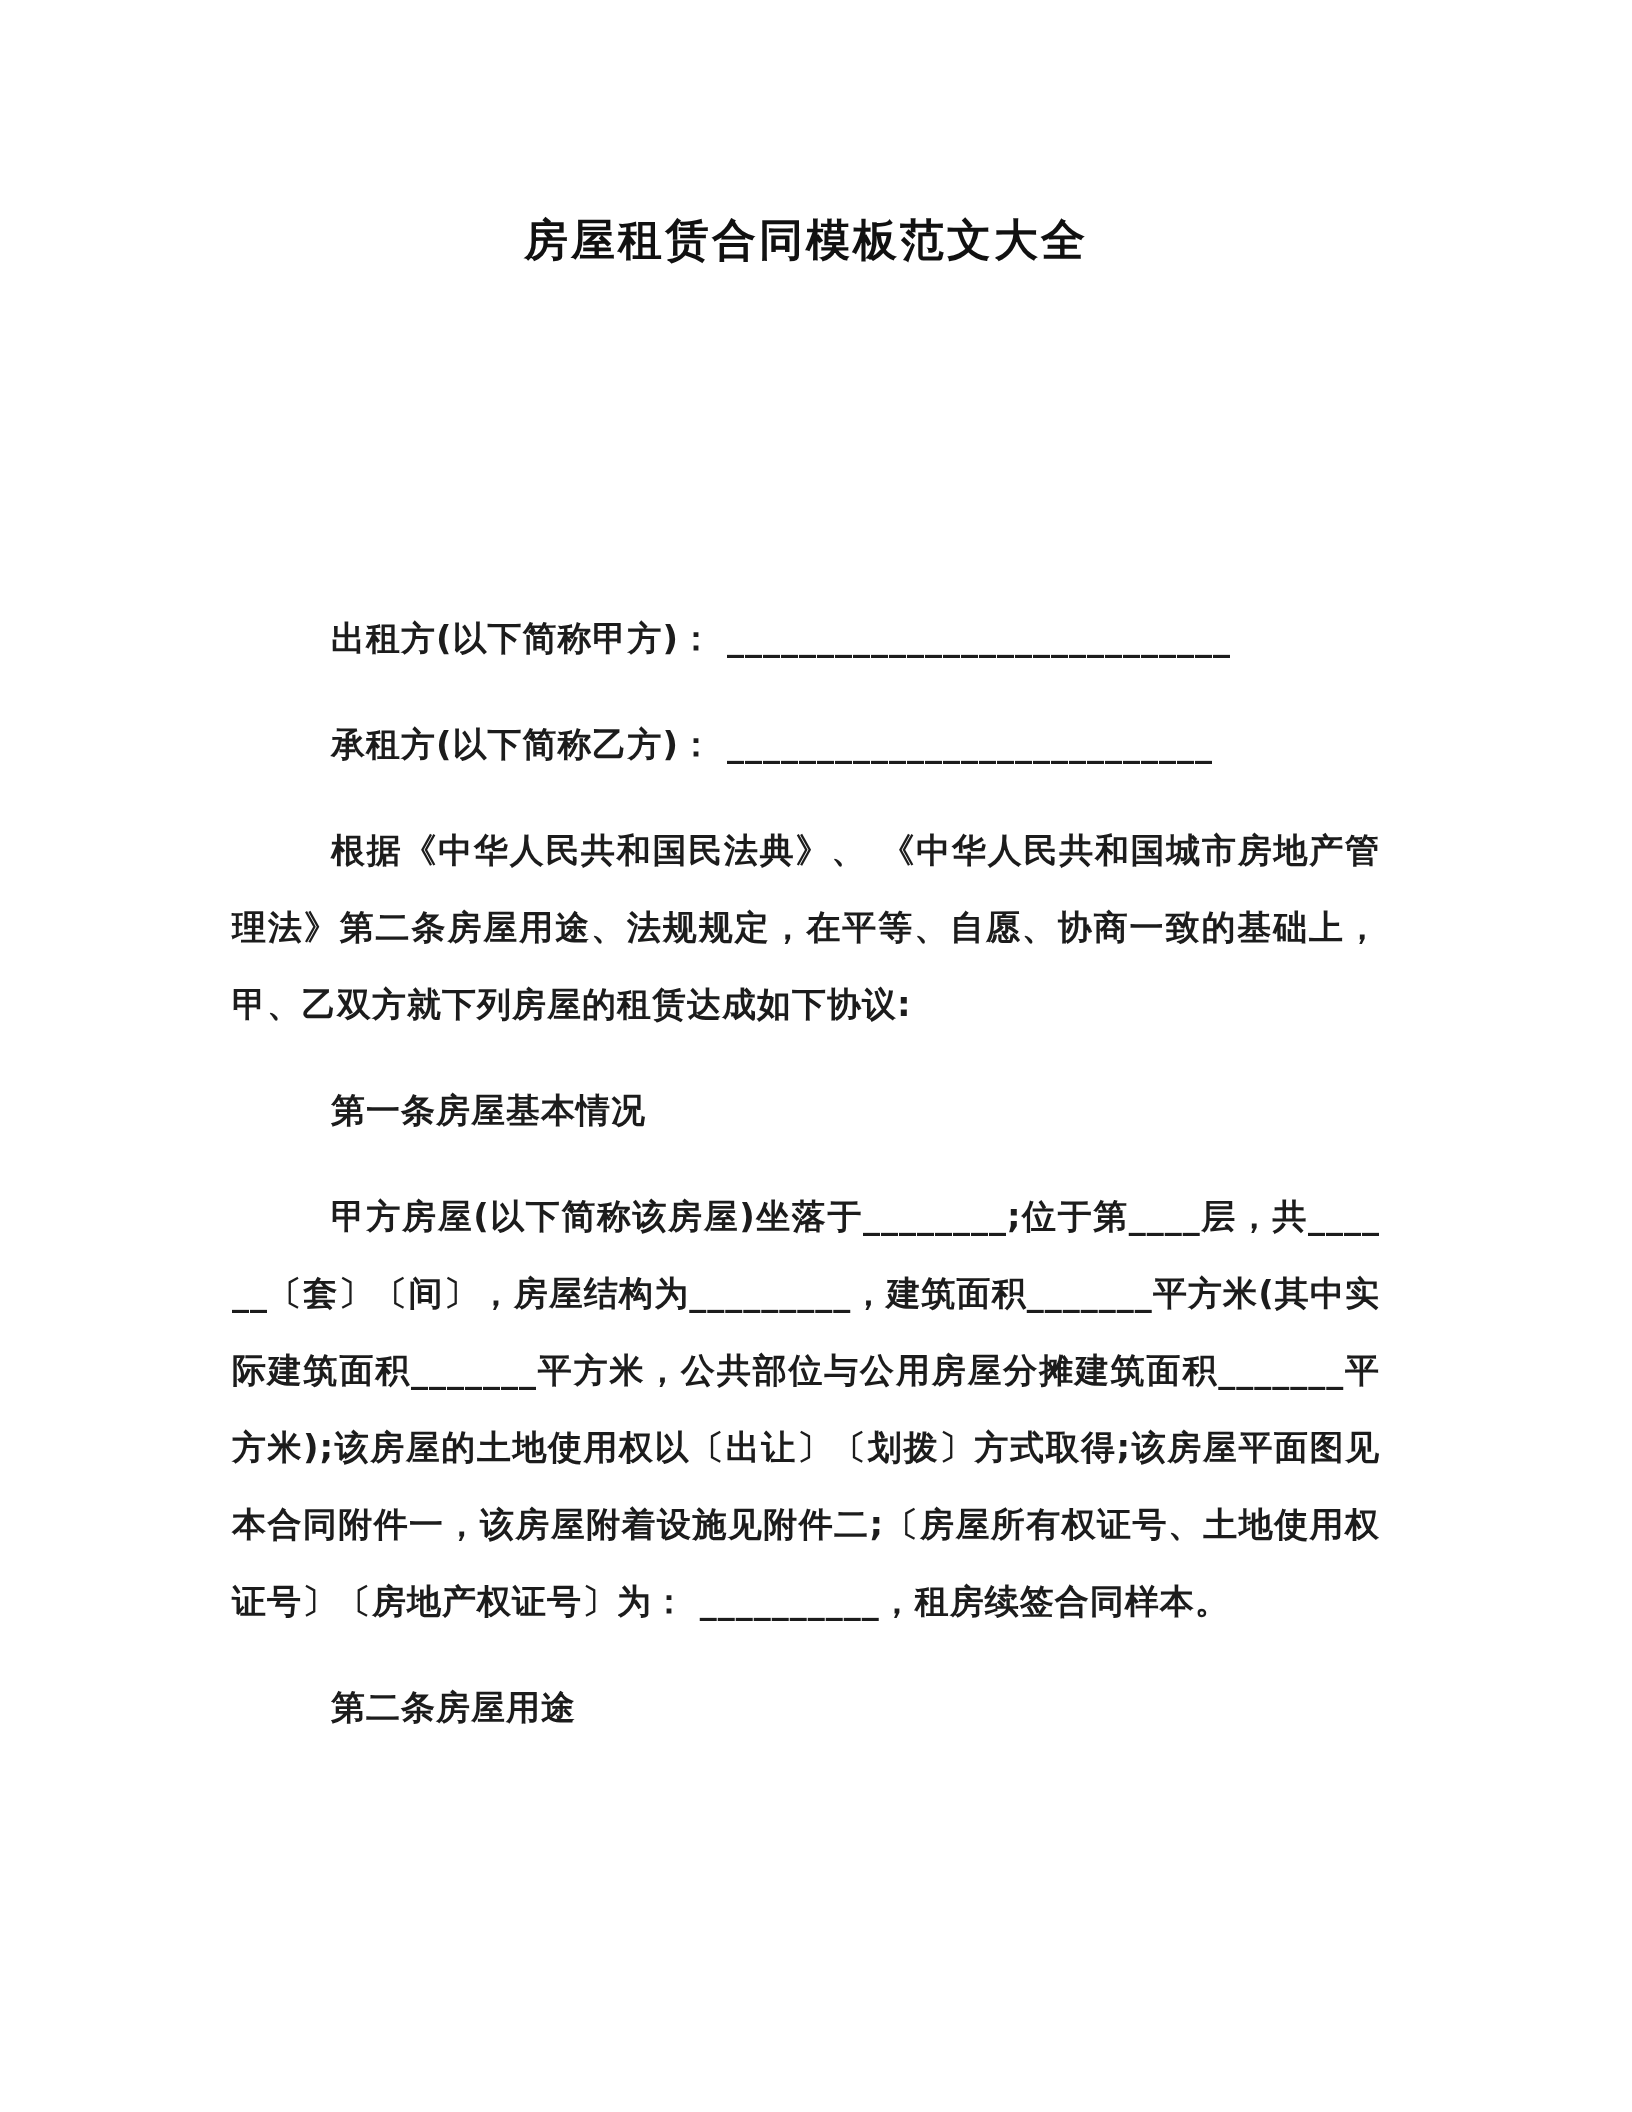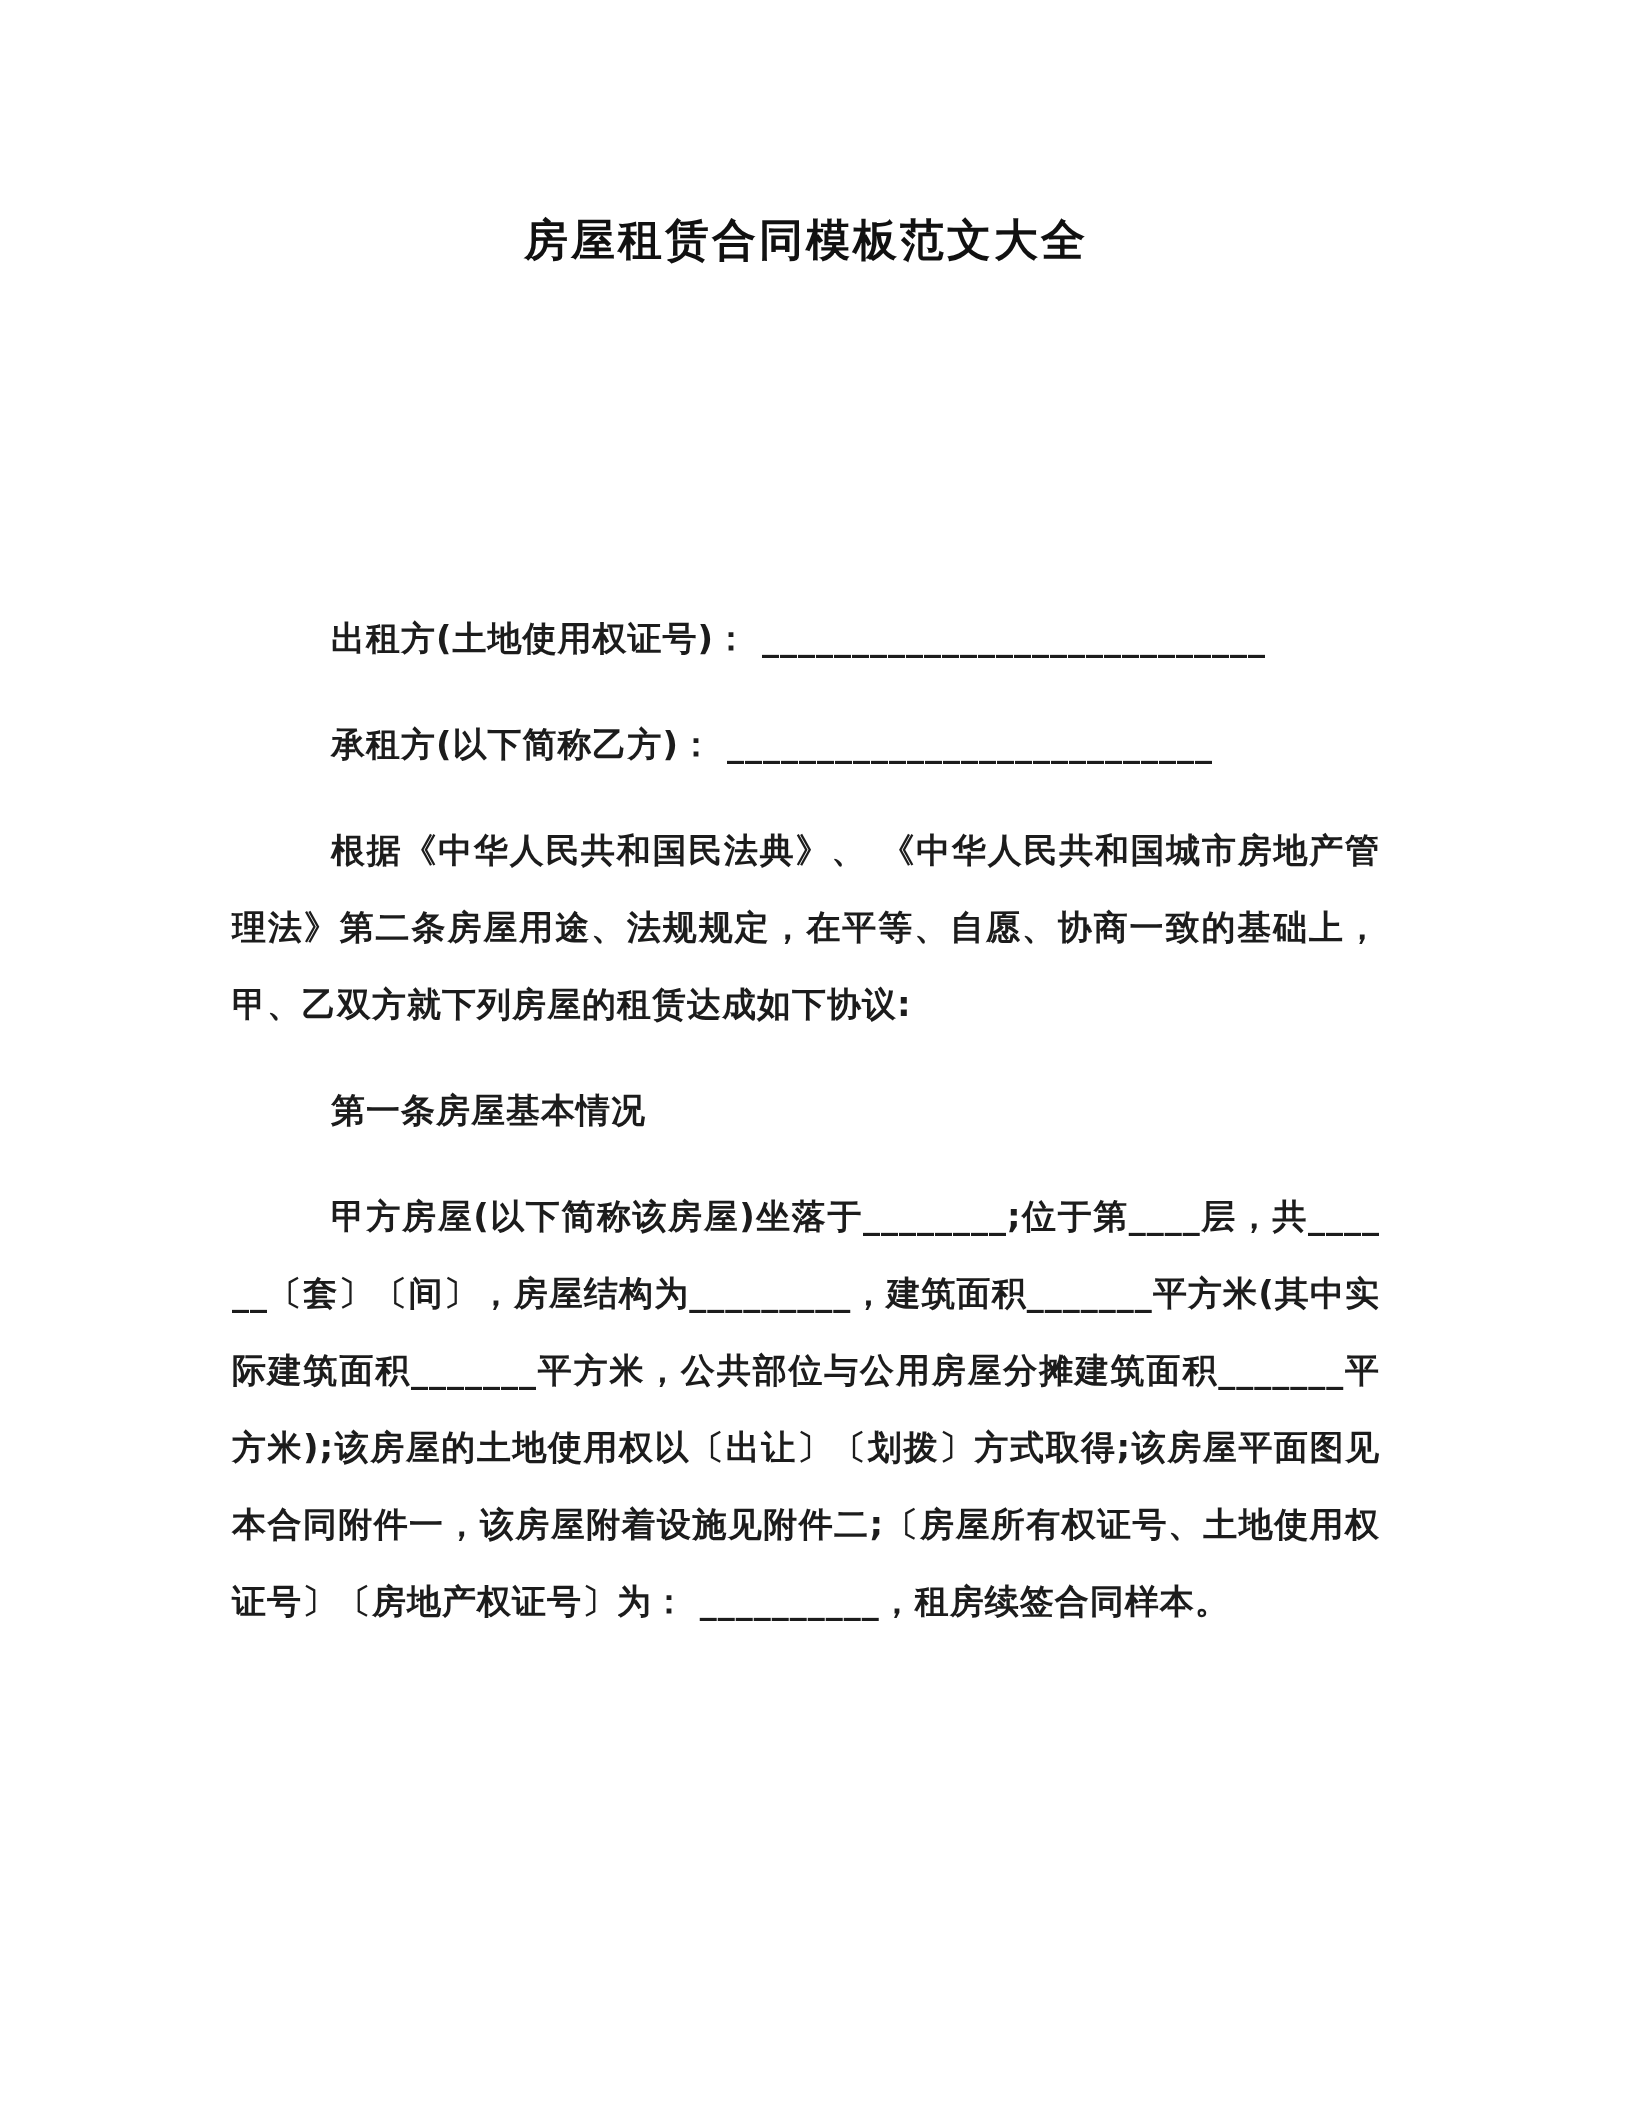--- a/index.html
+++ b/index.html
@@ -48,26 +48,27 @@
 </style>
 </head>
 <body>
 
 <div class="page">
 
   <h1 class="doc-title">房屋租赁合同模板范文大全</h1>
 
   <div class="doc-body">
 
-    <p class="para">出租方(土地使用权证号)： ____________________________</p>
+    <p class="para">出租方(以下简称甲方)： ____________________________</p>
 
     <p class="para">承租方(以下简称乙方)： ___________________________</p>
 
     <p class="para">根据《中华人民共和国民法典》、 《中华人民共和国城市房地产管理法》第二条房屋用途、法规规定，在平等、自愿、协商一致的基础上，甲、乙双方就下列房屋的租赁达成如下协议:</p>
 
     <p class="para heading">第一条房屋基本情况</p>
 
     <p class="para">甲方房屋(以下简称该房屋)坐落于________;位于第____层，共______〔套〕〔间〕，房屋结构为_________，建筑面积_______平方米(其中实际建筑面积_______平方米，公共部位与公用房屋分摊建筑面积_______平方米);该房屋的土地使用权以〔出让〕〔划拨〕方式取得;该房屋平面图见本合同附件一，该房屋附着设施见附件二;〔房屋所有权证号、土地使用权证号〕〔房地产权证号〕为： __________，租房续签合同样本。</p>
 
+    <p class="para heading">第二条房屋用途</p>
 
 
   </div>
 </div>
 
 </body></html>

